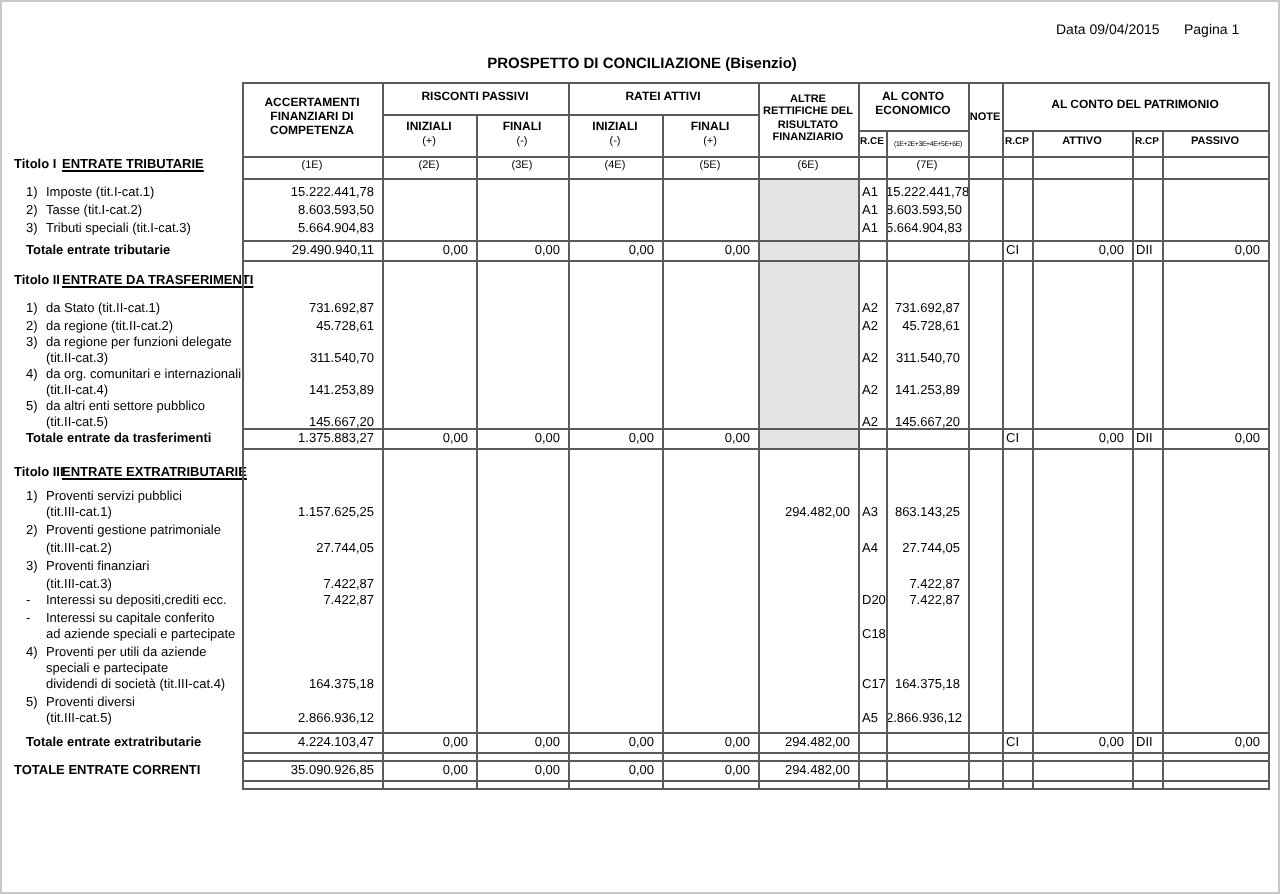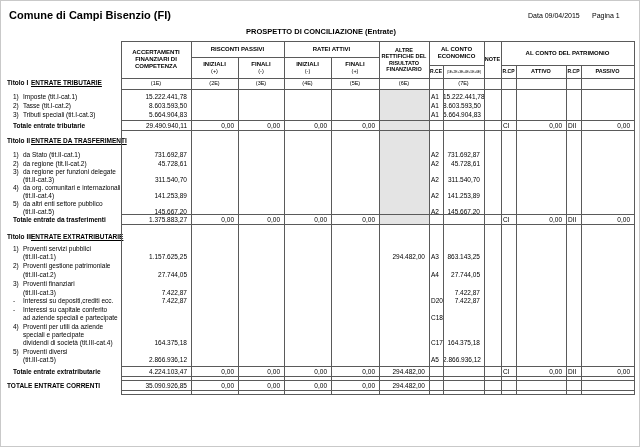--- a/index.html
+++ b/index.html
@@ -27,24 +27,23 @@
   .underline{text-decoration:underline;}
   .totalbox{position:absolute;left:120px;width:513px;border-top:1px solid #5a5a5a;
             border-bottom:1px solid #5a5a5a;box-sizing:border-box;}
   .formula{font-size:4px;letter-spacing:-0.2px;transform:scale(0.85);white-space:nowrap;}
 </style>
 </head>
 <body>
 
 <div id="page">
 
-  <div class="abs org" style="left:8px;top:8px;">Comune di Campi Bisenzio (FI)</div>
   <div class="abs meta" style="left:527px;top:11px;">Data 09/04/2015</div>
   <div class="abs meta" style="left:591px;top:11px;">Pagina 1</div>
-  <div class="abs doc-title" style="left:120px;top:26px;width:400px;">PROSPETTO DI CONCILIAZIONE (Entrate)</div>
+  <div class="abs doc-title" style="left:120px;top:26px;width:400px;">PROSPETTO DI CONCILIAZIONE (Bisenzio)</div>
 
   <div class="gray6e" style="left:378px;top:88px;width:50px;height:136px;"></div>
 
   <div class="hcell" style="left:120px;top:40px;width:70px;height:37px;padding:0 8px;">ACCERTAMENTI FINANZIARI DI COMPETENZA</div>
 
   <div class="hcell" style="left:190px;top:40px;width:93px;height:16px;">RISCONTI PASSIVI</div>
   <div class="hcell" style="left:283px;top:40px;width:95px;height:16px;">RATEI ATTIVI</div>
 
   <div class="hcell" style="left:190px;top:56px;width:47px;height:21px;">
     <span>INIZIALI</span>

